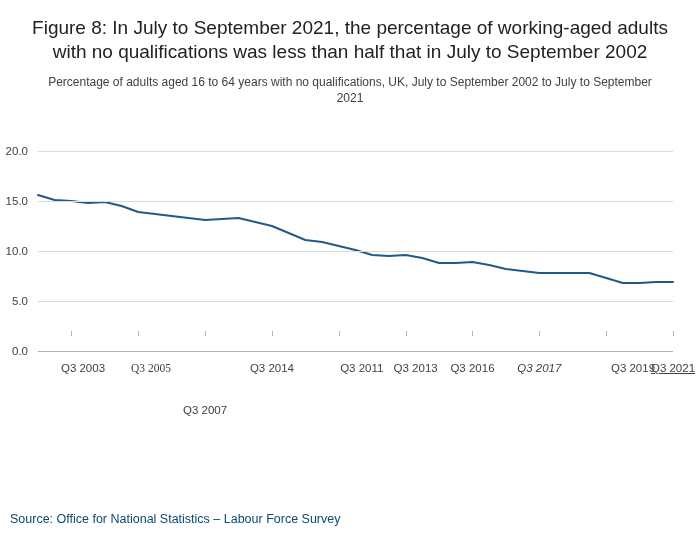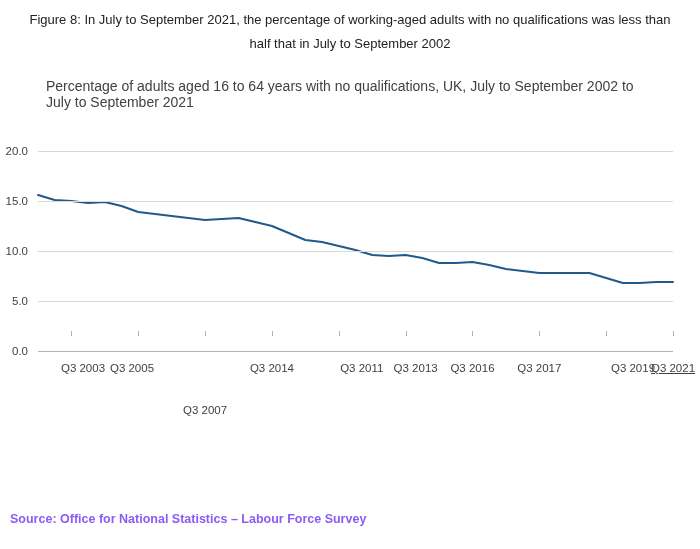--- a/index.html
+++ b/index.html
@@ -15,37 +15,37 @@
     position: relative;
     overflow: hidden;
   }
   .figure {
     width: 700px;
     height: 549px;
     position: relative;
     box-sizing: border-box;
   }
   .title {
-    font-size: 13px;
+    font-size: 19px;
     line-height: 24px;
     text-align: center;
     color: #222222;
-    padding: 8px 22px 0 22px;
+    padding: 16px 22px 0 22px;
     box-sizing: border-box;
     font-weight: normal;
     margin: 0;
   }
   .subtitle {
-    font-size: 14px;
+    font-size: 12px;
     line-height: 16px;
-    text-align: left;
+    text-align: center;
     color: #414141;
     padding: 6px 30px 0 30px;
     box-sizing: border-box;
-    margin: 16px;
+    margin: 4px;
   }
   .plot-wrap {
     position: absolute;
     left: 0;
     top: 130px;
     width: 700px;
     height: 260px;
   }
   .plot-area {
     position: absolute;
@@ -105,22 +105,22 @@
     position: absolute;
     left: 0;
     top: 0;
     overflow: visible;
   }
   .source {
     position: absolute;
     left: 10px;
     top: 512px;
     font-size: 12.5px;
-    font-weight: bold;
-    color: #8b5cf6;
+    font-weight: normal;
+    color: #0c4a6e;
   }
 </style>
 </head>
 <body>
 
 <div class="figure">
 
   <div class="title">Figure 8: In July to September 2021, the percentage of working-aged adults with no qualifications was less than half that in July to September 2002</div>
   <div class="subtitle">Percentage of adults aged 16 to 64 years with no qualifications, UK, July to September 2002 to July to September 2021</div>
 
@@ -138,33 +138,33 @@
     <div class="ytick-holder" id="ytick-holder">
         <div class="ytick" style="top: 221px;">0.0</div>
         <div class="ytick" style="top: 171px;">5.0</div>
         <div class="ytick" style="top: 121px;">10.0</div>
         <div class="ytick" style="top: 71px;">15.0</div>
         <div class="ytick" style="top: 21px;">20.0</div>
       </div>
     <div id="xtick-holder">
         <div class="xtick" style="left: 83px;">Q3 2003</div>
         <div class="xtickmark" style="left: 71.4211px;"></div>
-        <div class="xtick" style="left: 132px;">Q3 2005</div>
+        <div class="xtick" style="left: 151px; font-family: Liberation Serif, serif;">Q3 2005</div>
         <div class="xtickmark" style="left: 138.263px;"></div>
         <div class="xtick" style="left: 205.105px; margin-top: 42px;">Q3 2007</div>
         <div class="xtickmark" style="left: 205.105px;"></div>
         <div class="xtick" style="left: 271.947px;">Q3 2014</div>
         <div class="xtickmark" style="left: 271.947px;"></div>
         <div class="xtick" style="left: 338.789px; margin-left: 23px;">Q3 2011</div>
         <div class="xtickmark" style="left: 338.789px;"></div>
         <div class="xtick" style="left: 405.632px; padding-left: 20px;">Q3 2013</div>
         <div class="xtickmark" style="left: 405.632px;"></div>
         <div class="xtick" style="left: 472.474px;">Q3 2016</div>
         <div class="xtickmark" style="left: 472.474px;"></div>
-        <div class="xtick" style="left: 539.316px;">Q3 2017</div>
+        <div class="xtick" style="left: 539.316px; font-style: italic;">Q3 2017</div>
         <div class="xtickmark" style="left: 539.316px;"></div>
         <div class="xtick" style="left: 633px;">Q3 2019</div>
         <div class="xtickmark" style="left: 606.158px;"></div>
         <div class="xtick" style="left: 673px; text-decoration: underline;">Q3 2021</div>
         <div class="xtickmark" style="left: 673px;"></div>
       </div>
   </div>
 
   <div class="source">Source: Office for National Statistics – Labour Force Survey</div>
 

